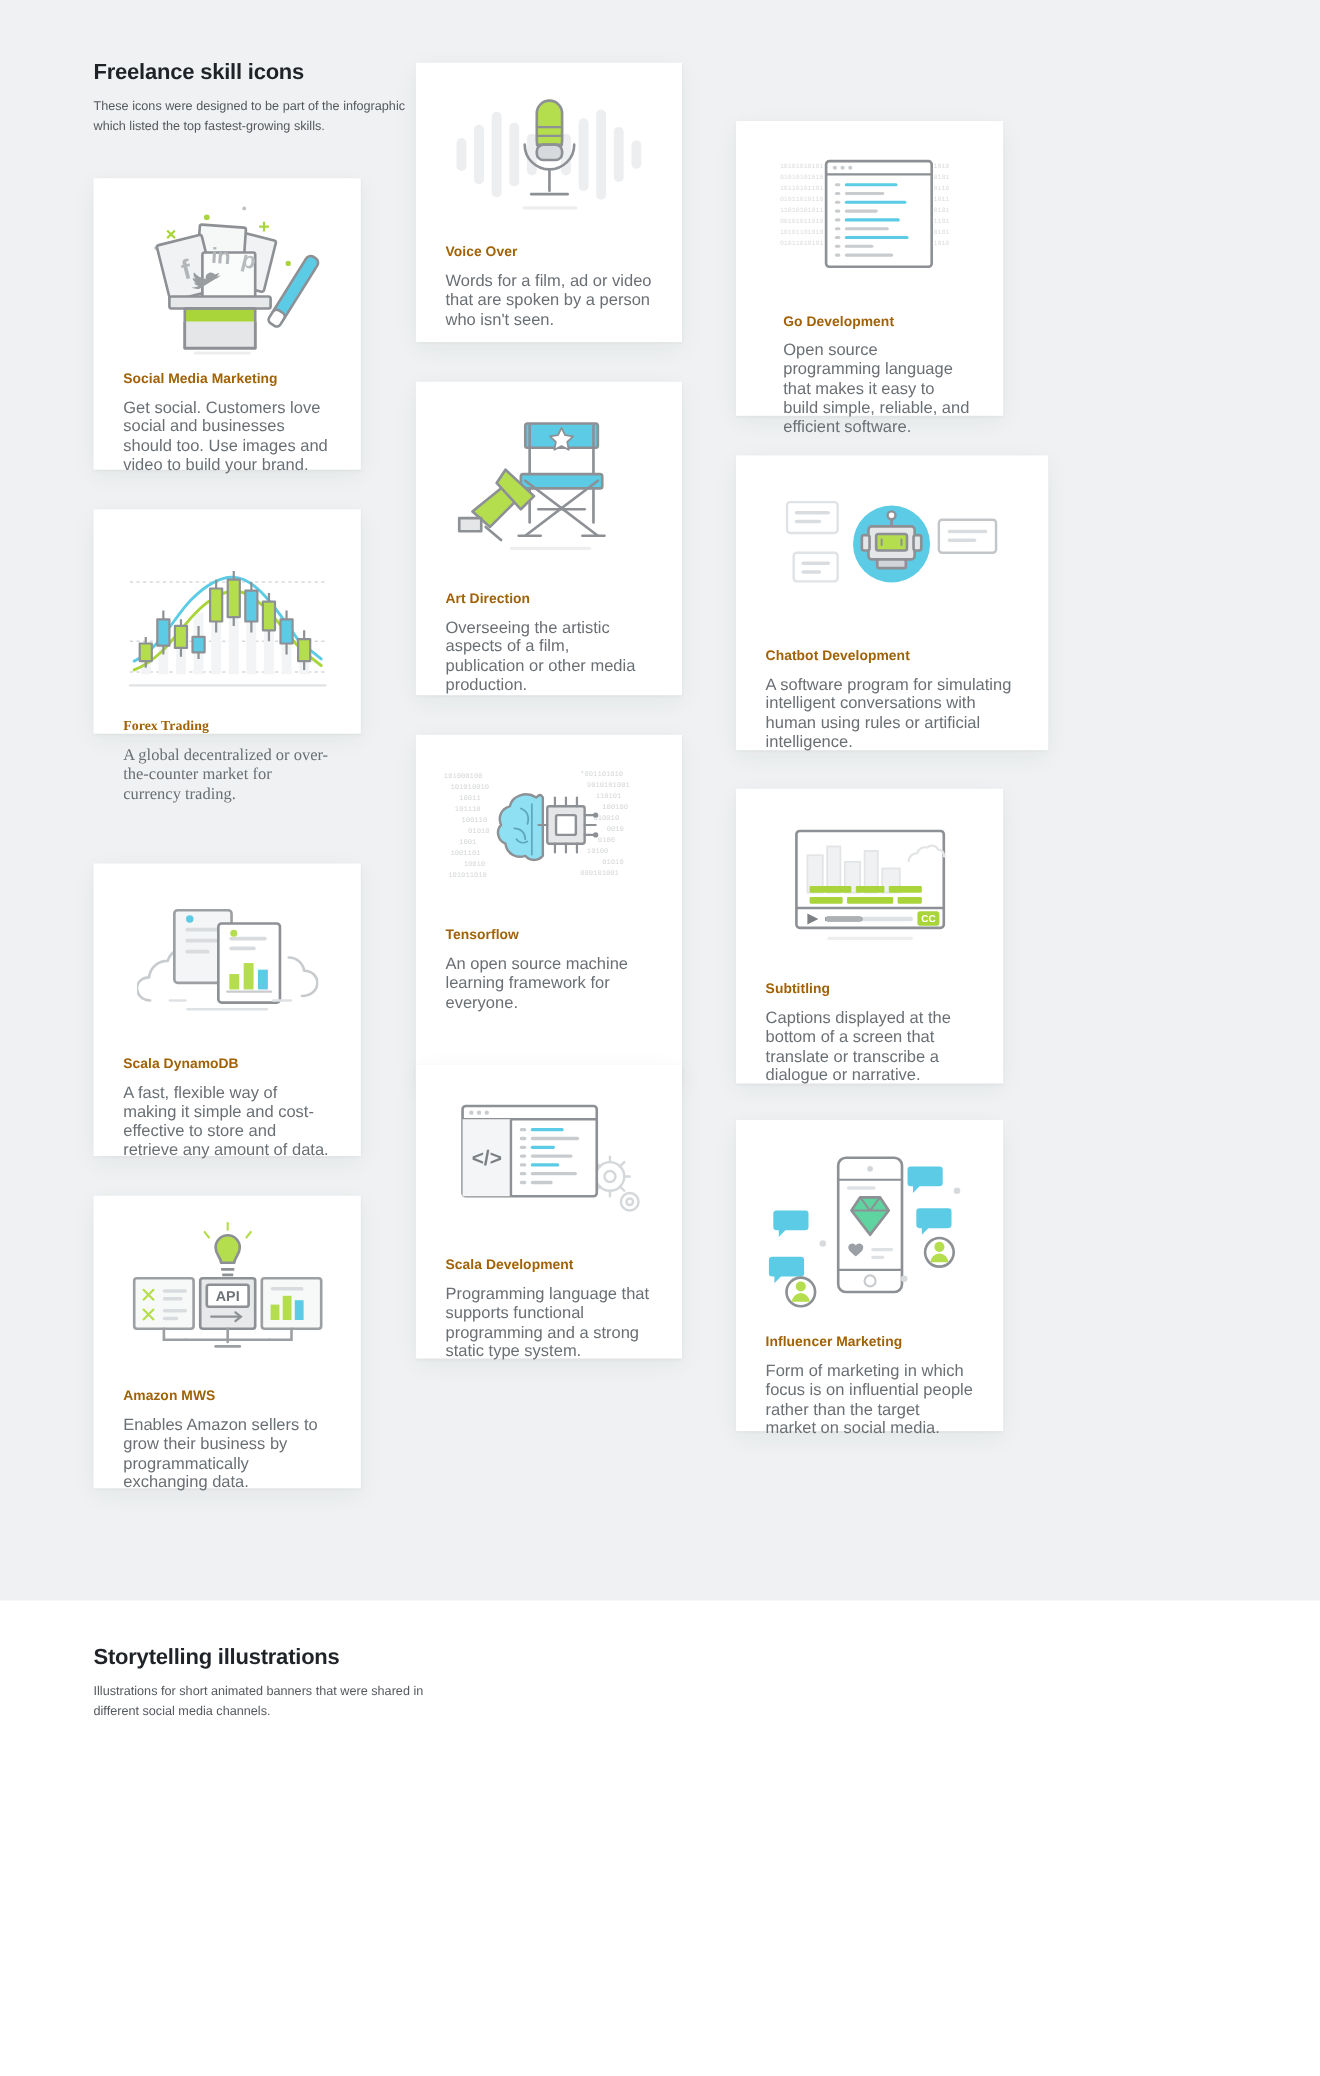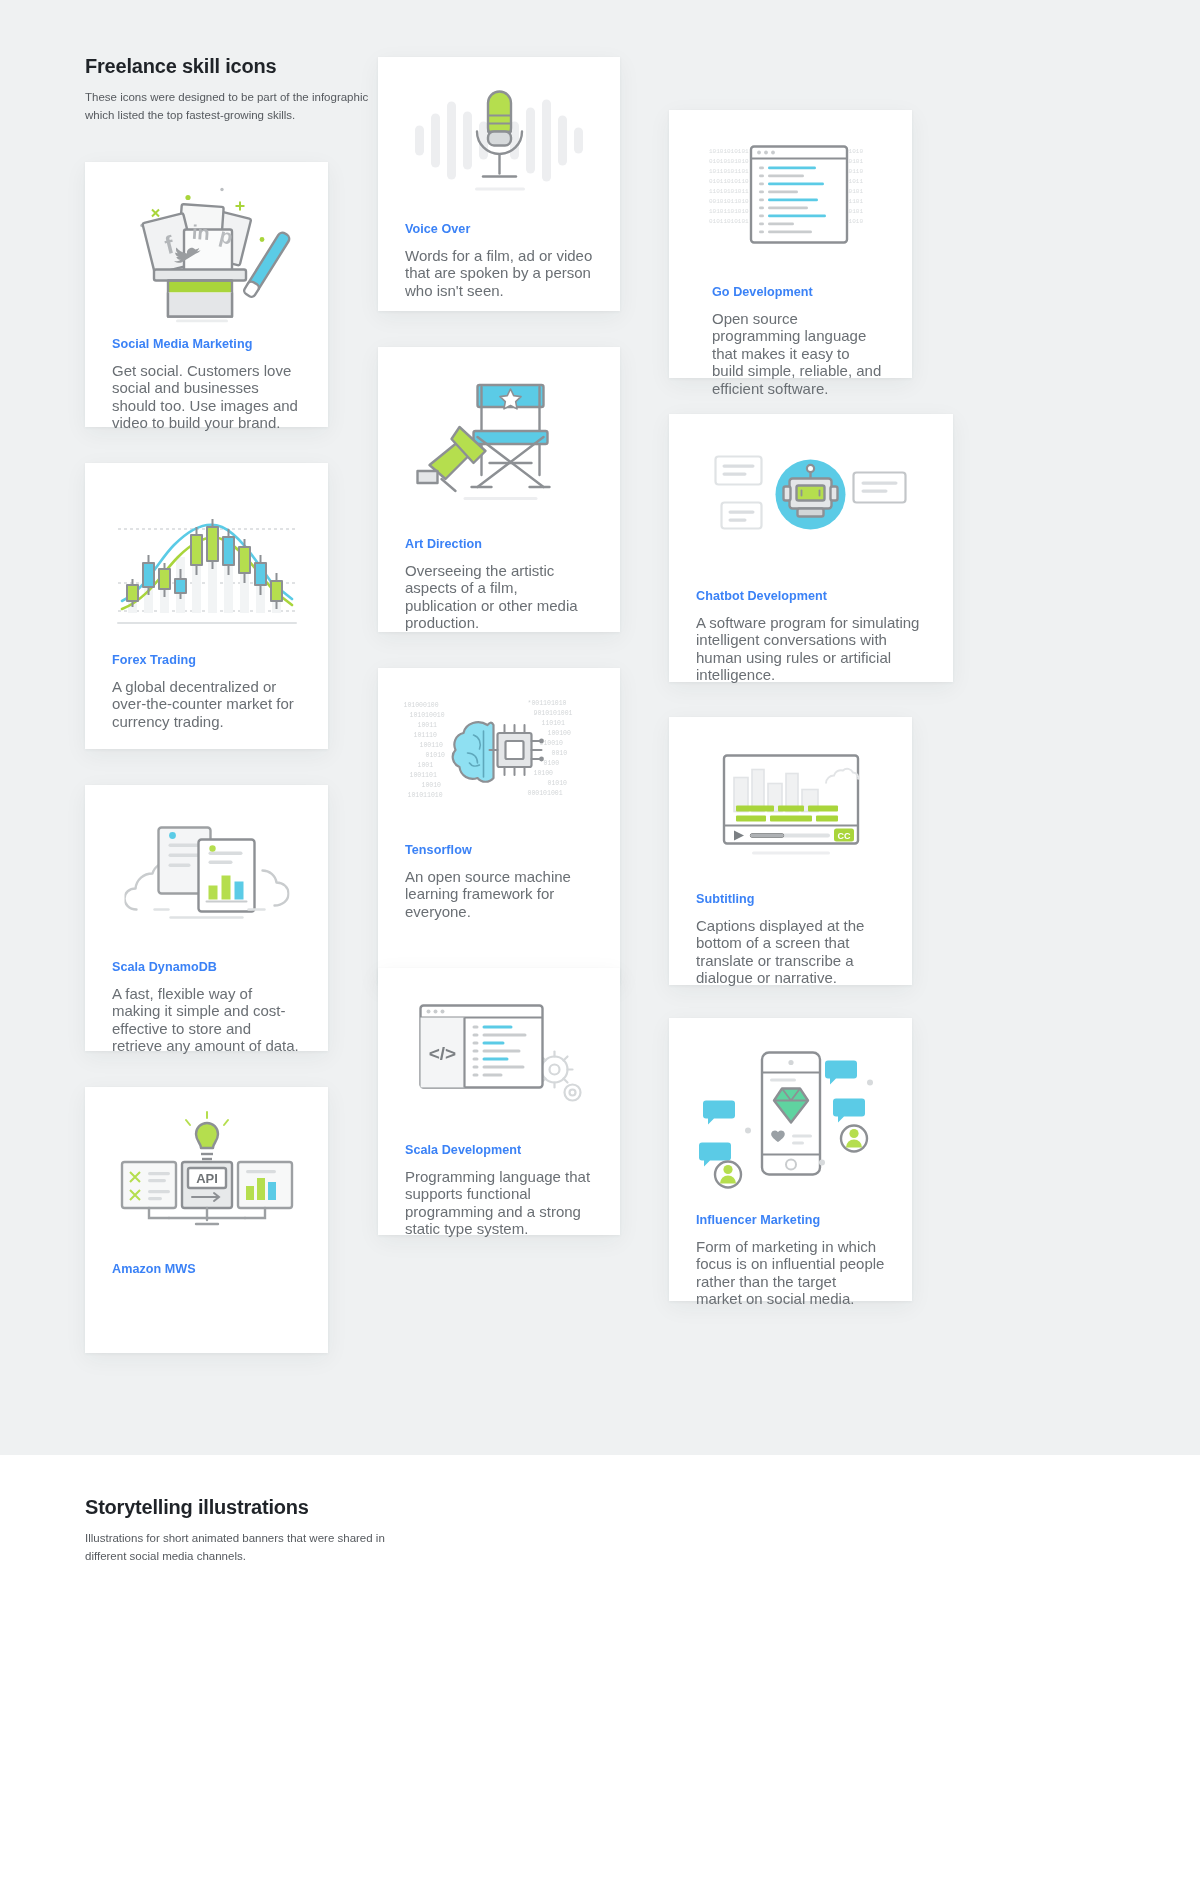--- a/index.html
+++ b/index.html
@@ -26,26 +26,26 @@
   .band-white { position:absolute; left:0; top:1455px; width:1200px; height:432px; background:#fff; }
 
   
   .card {
     position:absolute; background:#fff;
     box-shadow:0 1px 3px rgba(40,50,60,.055), 0 6px 22px rgba(40,50,60,.055);
   }
   .art { position:relative; width:100%; height:var(--arth,180px); }
   .art svg { position:absolute; left:50%; top:50%; transform:translate(-50%,-50%); }
   .txt { padding:0 27px 26px 27px; }
-  .txt h3 { font-size:12.6px; font-weight:700; color:#3b82f6; margin-bottom:11px; letter-spacing:.05px; }
+  .txt h3 { font-size:12.6px; font-weight:700; color:#a16207; margin-bottom:11px; letter-spacing:.05px; }
   .txt p  { font-size:15px; line-height:17.4px; color:#6a6f74; }
 
   
   #card-social    { left:85px;  top:162px;  width:243px; height:265px; }
-  #card-forex     { left:85px;  top:463px;  width:243px; height:286px; }
+  #card-forex     { left:85px;  top:463px;  width:243px; height:204px;font-family:Liberation Serif, serif; }
   #card-dynamodb  { left:85px;  top:785px;  width:243px; height:266px; }
   #card-mws       { left:85px;  top:1087px; width:243px; height:266px; }
 
   #card-voice     { left:378px; top:57px;   width:242px; height:254px; }
   #card-art       { left:378px; top:347px;  width:242px; height:285px; }
   #card-tensor    { left:378px; top:668px;  width:242px; height:316px; }
   #card-scala     { left:378px; top:968px;  width:242px; height:267px; }
 
   #card-go        { left:669px; top:110px;  width:243px; height:268px;padding-left:16px; }
   #card-chatbot   { left:669px; top:414px;  width:284px; height:268px; }
@@ -300,20 +300,21 @@
           <path d="M37 98 v10 h20"></path>
           <path d="M153 98 v10 h-20"></path>
           <path d="M95 98 v12"></path>
           <line x1="57" y1="108" x2="133" y2="108"></line>
           <line x1="84" y1="114" x2="106" y2="114"></line>
         </g>
       </svg>
     </div>
     <div class="txt">
       <h3>Amazon MWS</h3>
+      <p>Enables Amazon sellers to grow their business by programmatically exchanging data.</p>
     </div>
   </div>
 
   <div class="card" id="card-voice">
     <div class="art" style="--arth:165px">
       <svg width="180" height="125" viewBox="0 0 180 125">
 
         <g fill="#edeef0">
           <rect x="6" y="48" width="9" height="30" rx="4.5"></rect>
           <rect x="22" y="36" width="9" height="54" rx="4.5"></rect>

